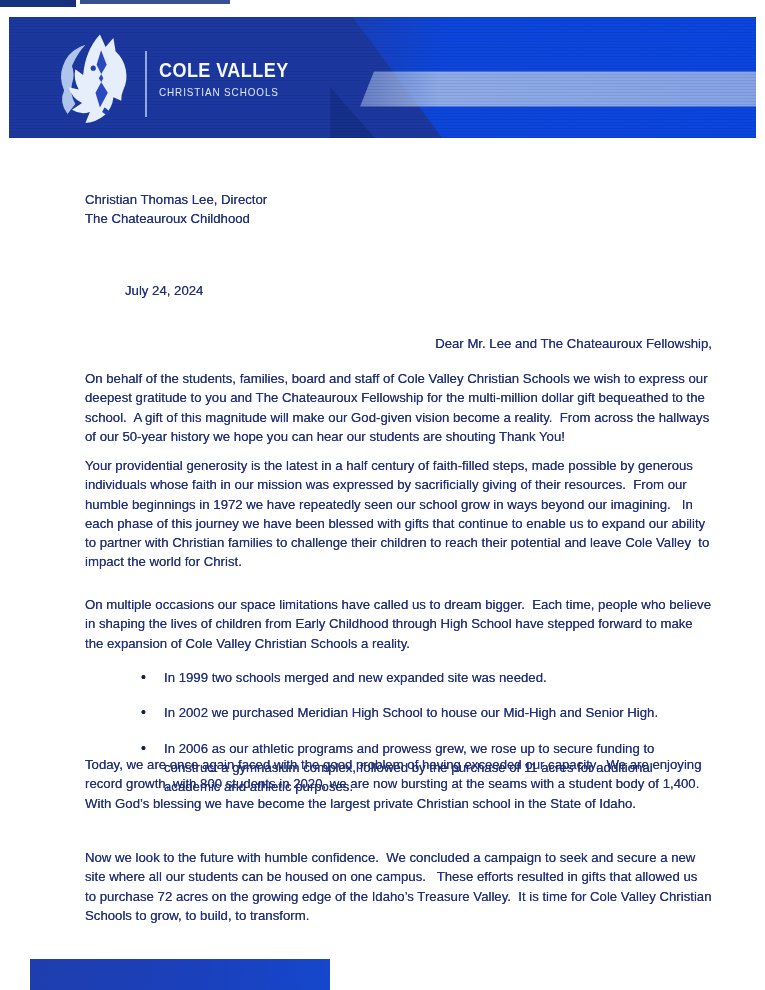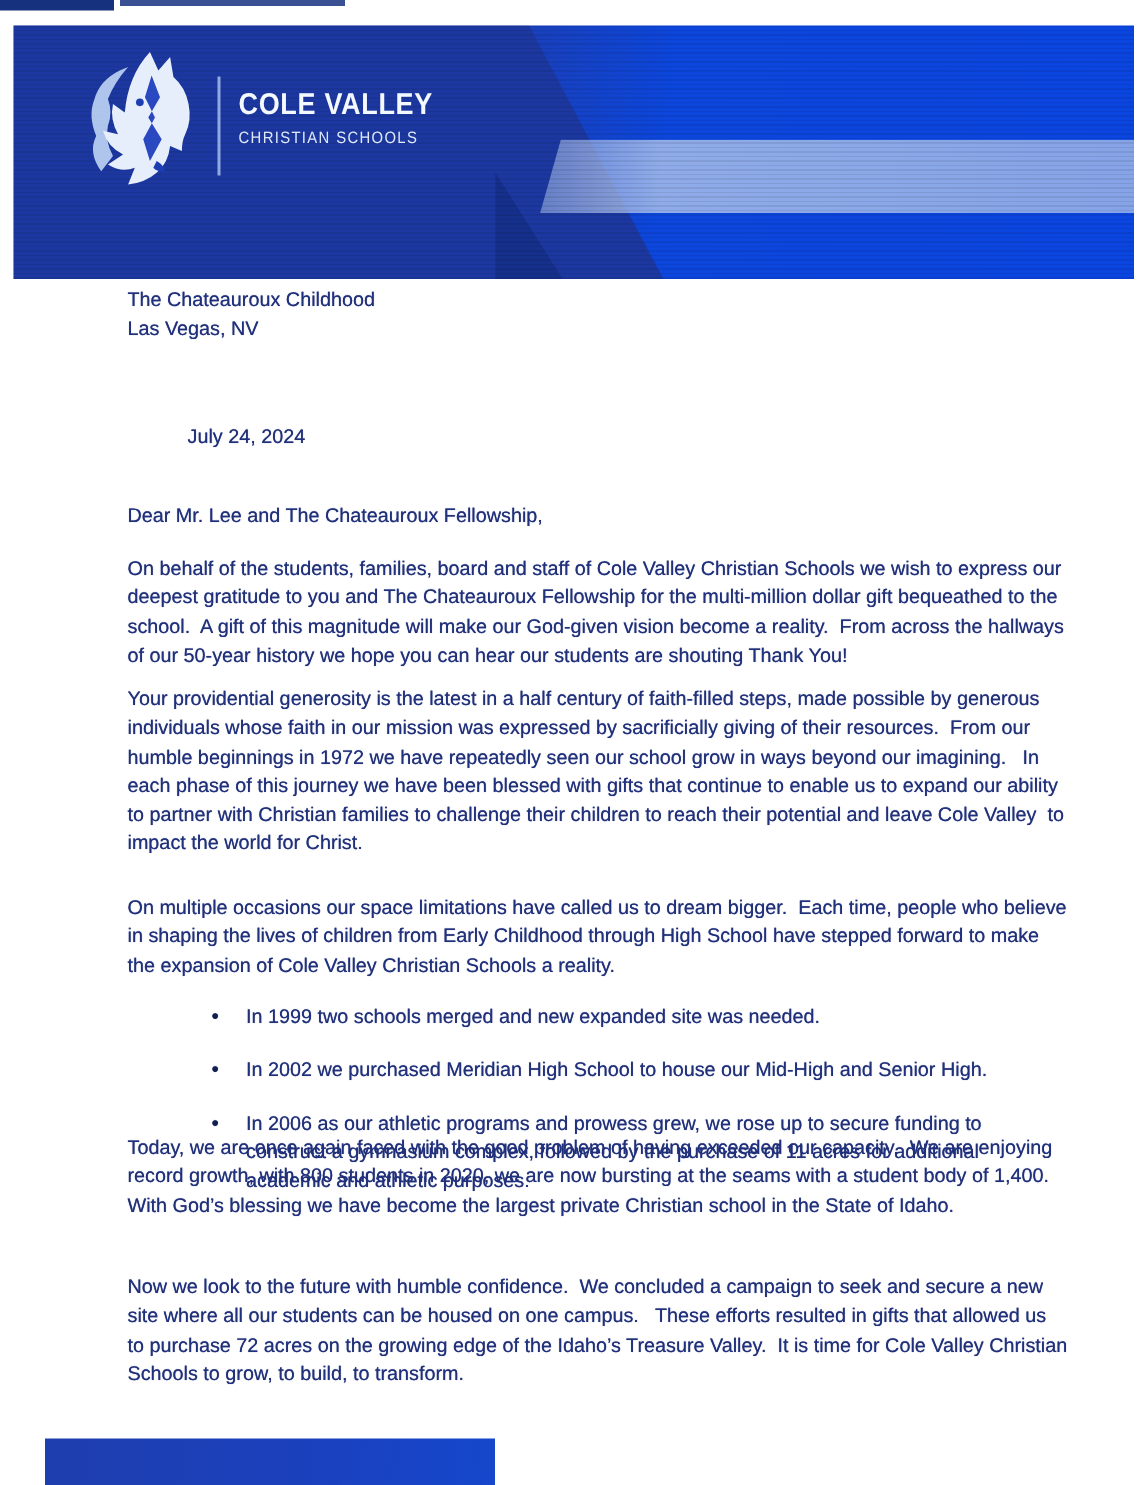--- a/index.html
+++ b/index.html
@@ -5,21 +5,21 @@
   html,body{margin:0;padding:0;background:#ffffff;}
   .page{
     position:relative;width:765px;height:990px;background:#ffffff;overflow:hidden;
     font-family:"Liberation Sans",sans-serif;
   }
   
   .artifact-a{position:absolute;left:0;top:0;width:76px;height:7px;background:#16327f;}
   .artifact-b{position:absolute;left:80px;top:0;width:150px;height:4px;background:rgba(22,50,127,.85);}
   
   .banner{
-    position:absolute;left:9px;top:17px;width:747px;height:169px;overflow:hidden;
+    position:absolute;left:9px;top:17px;width:747px;height:121px;overflow:hidden;
     background:linear-gradient(97deg,#203ca8 0%,#1d3eb2 42%,#0c46dc 58%,#0b45e0 100%);
   }
   .banner .wedge{
     position:absolute;inset:0;background:#1c38a0;
     clip-path:polygon(0 0,46% 0,58% 100%,0 100%);
   }
   .banner .wedge2{
     position:absolute;left:0;top:0;width:100%;height:100%;background:#142e84;
     clip-path:polygon(43% 58%,49% 100%,43% 100%);opacity:.8;
   }
@@ -45,21 +45,21 @@
   }
   
   .block{
     position:absolute;left:85px;width:627px;color:#20307a;
     font-size:13.2px;line-height:19.3px;
     text-shadow:0 0 .5px rgba(28,44,116,.85);
   }
   .block p{margin:0;white-space:pre-wrap;}
   .addr{top:190px;}
   .date{top:281px;margin-left:40px;}
-  .salutation{top:334px;}
+  .salutation{top:334px;text-align:right;}
   .p1{top:369px;}
   .p2{top:456px;}
   .p3{top:595px;}
   .bullets{top:652px;}
   .p4{top:755px;}
   .p5{top:848px;}
   ul.blist{list-style:none;margin:0;padding:0;}
   ul.blist li{position:relative;padding-left:63px;margin:16px;}
   ul.blist li::before{
     content:"\2022";position:absolute;left:40px;top:0;color:#101f4e;font-size:14px;
@@ -99,22 +99,22 @@
 
     <div class="divider"></div>
 
     <div class="org">
       <div class="org-name">COLE VALLEY</div>
       <div class="org-sub">CHRISTIAN SCHOOLS</div>
     </div>
   </div>
 
   <div class="block addr">
+    <p>Christian Thomas Lee, Director</p>
     <p>The Chateauroux Childhood</p>
-    <p>Las Vegas, NV</p>
   </div>
 
   <div class="block date">
     <p>July 24, 2024</p>
   </div>
 
   <div class="block salutation">
     <p>Dear Mr. Lee and The Chateauroux Fellowship,</p>
   </div>
 

